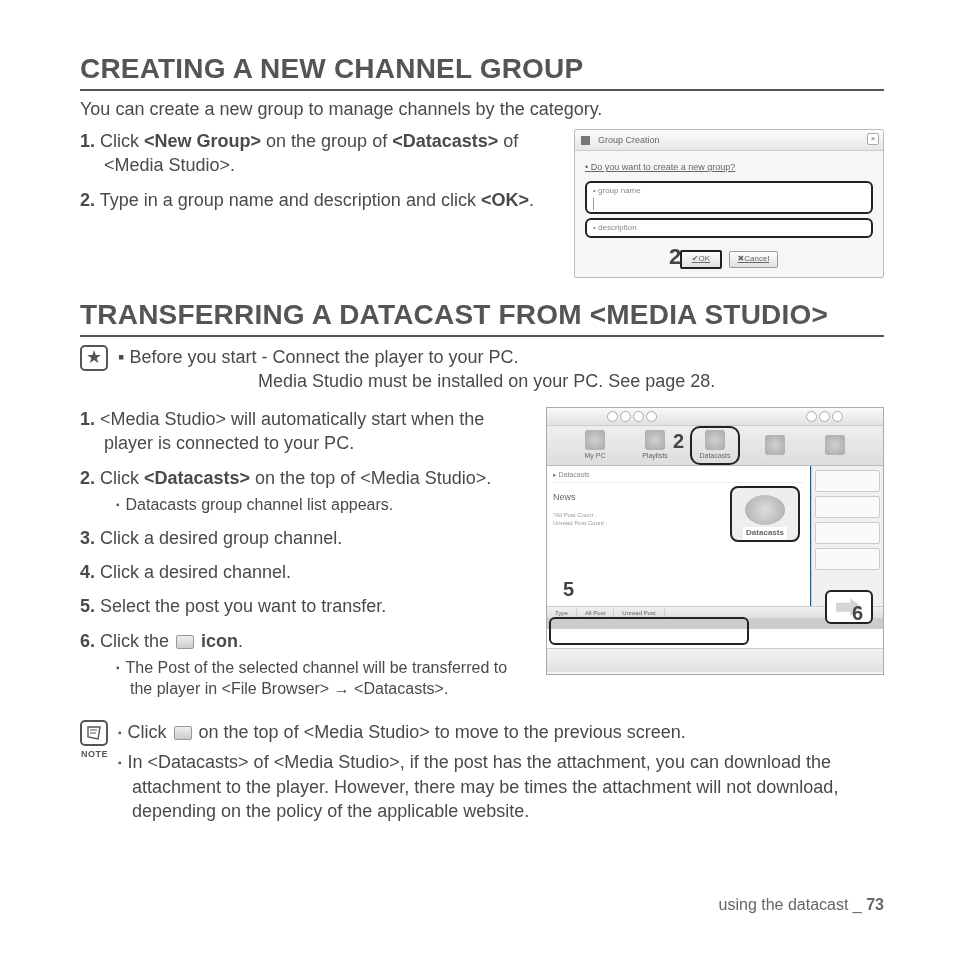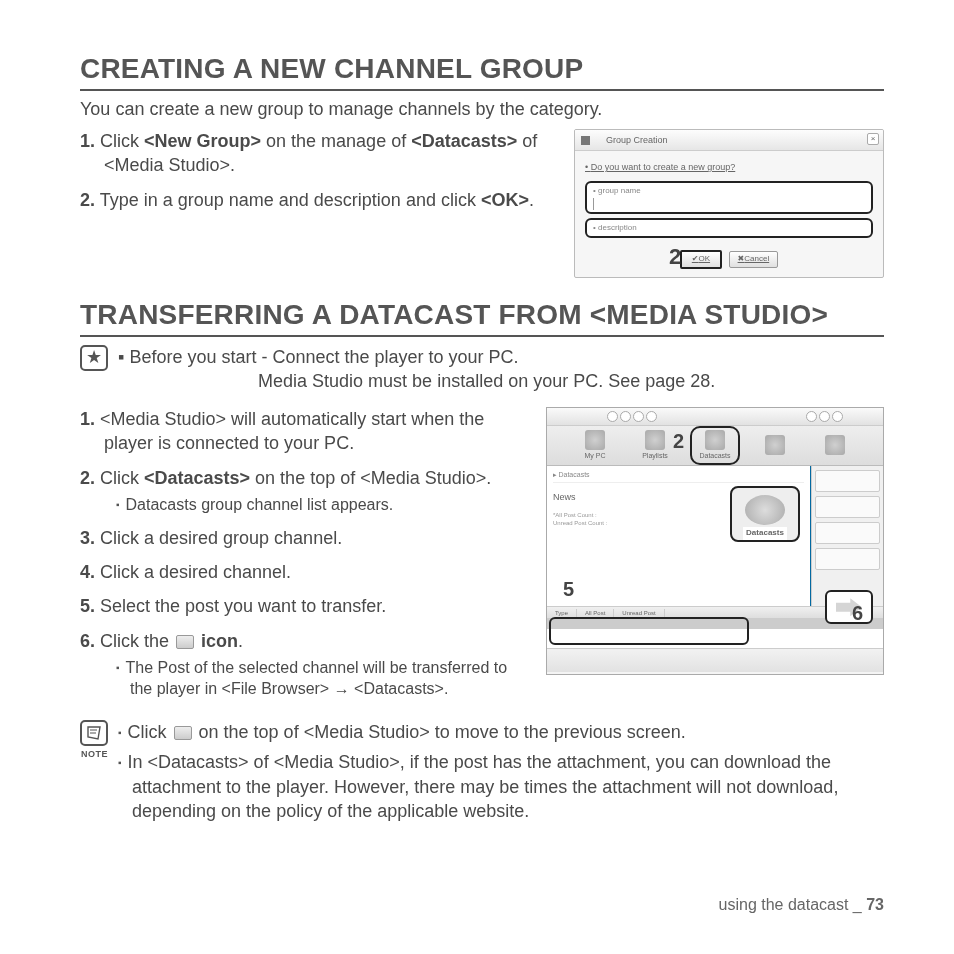--- a/index.html
+++ b/index.html
@@ -60,21 +60,21 @@
   }
   .inline-icon.round { border-radius: 50%; width:16px; height:16px; background: radial-gradient(circle at 40% 40%, #f0f0f0, #b5b5b5); }
   .footer { position: absolute; bottom: 38px; right: 70px; font-size: 16px; color:#666;}
   .footer .fn { font-weight: 700; }
 
   
   .dlg {
     width: 310px; border:1px solid #bbb; border-radius:2px; background:#f6f6f6;
     font-size:9px; color:#666; overflow:hidden; position:relative;
   }
-  .dlg-title { background:linear-gradient(#fdfdfd,#e6e6e6); padding:4px 6px; display:flex; align-items:center; gap:16px; border-bottom:1px solid #ccc;}
+  .dlg-title { background:linear-gradient(#fdfdfd,#e6e6e6); padding:4px 6px; display:flex; align-items:center; gap:8px; border-bottom:1px solid #ccc;}
   .dlg-title .sq { width:9px; height:9px; background:#777; display:inline-block;}
   .dlg-close { position:absolute; top:3px; right:4px; width:12px; height:12px; border:1px solid #aaa; border-radius:2px; font-size:8px; line-height:10px; text-align:center; background:#fff;}
   .dlg-body { padding:8px 10px 4px; }
   .dlg-q { margin:2px 0 8px;text-decoration:underline;}
   .fld { border:2px solid #222; border-radius:6px; padding:3px 6px 2px; margin-bottom:4px; background:#fff;}
   .fld .lbl { font-size:8px; color:#888;}
   .fld .inp { display:block; height:12px; border-left:1px solid #999; margin-top:1px;}
   .dlg-btns { text-align:center; padding:4px 0 8px; position:relative;}
   .dlg-btn { display:inline-block; padding:2px 8px; font-size:8px; border:1px solid #999; border-radius:2px; background:linear-gradient(#fff,#e0e0e0); margin:0 2px;text-decoration:underline;}
   .dlg-btn.ok { border:2px solid #222 !important; padding:2px 10px;}
@@ -124,21 +124,21 @@
 </head>
 <body>
 
 <h1>CREATING A NEW CHANNEL GROUP</h1>
 <p class="intro">You can create a new group to manage channels by the category.</p>
 
 <div class="two-col">
   <div class="left">
     <ol class="main">
       <li>
-        <span class="num">1.</span><span> Click </span><span class="kw">&lt;New Group&gt;</span><span> on the manage of </span><span class="kw">&lt;Datacasts&gt;</span><span> of &lt;Media Studio&gt;.</span>
+        <span class="num">1.</span><span> Click </span><span class="kw">&lt;New Group&gt;</span><span> on the group of </span><span class="kw">&lt;Datacasts&gt;</span><span> of &lt;Media Studio&gt;.</span>
       </li>
       <li>
         <span class="num">2.</span><span> Type in a group name and description and click </span><span class="kw">&lt;OK&gt;</span><span>.</span>
       </li>
     </ol>
   </div>
   <div class="right">
     <div class="dlg">
       <div class="dlg-title">
         <span class="sq"></span>

